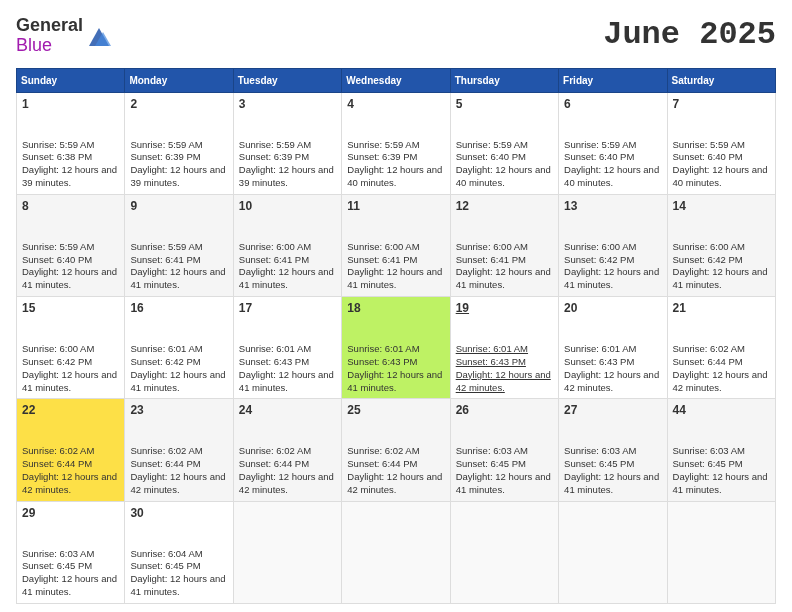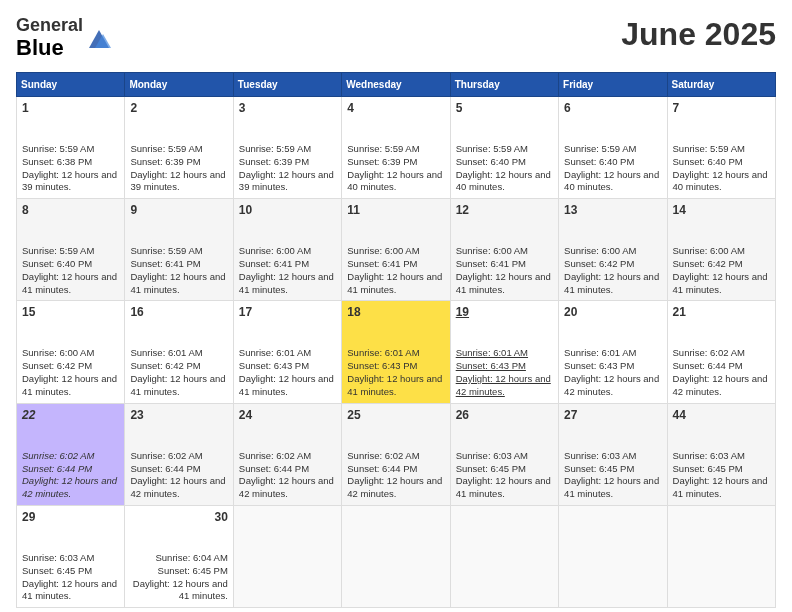--- a/index.html
+++ b/index.html
@@ -25,36 +25,37 @@
       display: flex;
       flex-direction: column;
       line-height: 1.1;
     }
     .logo-general {
       font-size: 18px;
       font-weight: bold;
       color: #333;
     }
     .logo-blue {
-      font-size: 22px;
-      font-weight: bold;
-      color: #000000;
+      font-size: 18px;
+      font-weight: normal;
+      color: #a21caf;
     }
     .logo-icon {
       width: 28px;
       height: 28px;
       margin-left: 2px;
     }
     .title-block {
       text-align: right;
     }
     .month-title {
       font-size: 32px;
       font-weight: bold;
       color: #333;
+      font-family: Liberation Mono, monospace;
     }
     .location {
       font-size: 15px;
       color: #555;
     }
     .calendar {
       width: 100%;
       border-collapse: collapse;
       border: 1px solid #ccc;
     }
@@ -197,39 +198,39 @@
           <div class="day-info">Sunrise: 6:00 AM<br>Sunset: 6:42 PM<br>Daylight: 12 hours and 41 minutes.</div>
         </td>
         <td style="background: rgb(255, 255, 255);">
           <span class="day-number">16</span>
           <div class="day-info">Sunrise: 6:01 AM<br>Sunset: 6:42 PM<br>Daylight: 12 hours and 41 minutes.</div>
         </td>
         <td style="background: rgb(255, 255, 255);">
           <span class="day-number">17</span>
           <div class="day-info">Sunrise: 6:01 AM<br>Sunset: 6:43 PM<br>Daylight: 12 hours and 41 minutes.</div>
         </td>
-        <td style="background: #fde047;">
+        <td style="background: #bef264;">
           <span class="day-number">18</span>
           <div class="day-info">Sunrise: 6:01 AM<br>Sunset: 6:43 PM<br>Daylight: 12 hours and 41 minutes.</div>
         </td>
         <td style="background: rgb(255, 255, 255); text-decoration: underline;">
           <span class="day-number">19</span>
           <div class="day-info">Sunrise: 6:01 AM<br>Sunset: 6:43 PM<br>Daylight: 12 hours and 42 minutes.</div>
         </td>
         <td style="background: rgb(255, 255, 255);">
           <span class="day-number">20</span>
           <div class="day-info">Sunrise: 6:01 AM<br>Sunset: 6:43 PM<br>Daylight: 12 hours and 42 minutes.</div>
         </td>
         <td style="background: rgb(255, 255, 255);">
           <span class="day-number">21</span>
           <div class="day-info">Sunrise: 6:02 AM<br>Sunset: 6:44 PM<br>Daylight: 12 hours and 42 minutes.</div>
         </td>
       </tr>
       <tr style="background: rgb(245, 245, 245);">
-        <td style="background: #c4b5fd; font-style: italic;">
+        <td style="background: #fde047;">
           <span class="day-number">22</span>
           <div class="day-info">Sunrise: 6:02 AM<br>Sunset: 6:44 PM<br>Daylight: 12 hours and 42 minutes.</div>
         </td>
         <td style="background: rgb(245, 245, 245);">
           <span class="day-number">23</span>
           <div class="day-info">Sunrise: 6:02 AM<br>Sunset: 6:44 PM<br>Daylight: 12 hours and 42 minutes.</div>
         </td>
         <td style="background: rgb(245, 245, 245);">
           <span class="day-number">24</span>
           <div class="day-info">Sunrise: 6:02 AM<br>Sunset: 6:44 PM<br>Daylight: 12 hours and 42 minutes.</div>
@@ -249,21 +250,21 @@
         <td style="background: rgb(245, 245, 245);">
           <span class="day-number">44</span>
           <div class="day-info">Sunrise: 6:03 AM<br>Sunset: 6:45 PM<br>Daylight: 12 hours and 41 minutes.</div>
         </td>
       </tr>
       <tr style="background: rgb(255, 255, 255);">
         <td style="background: rgb(255, 255, 255);">
           <span class="day-number">29</span>
           <div class="day-info">Sunrise: 6:03 AM<br>Sunset: 6:45 PM<br>Daylight: 12 hours and 41 minutes.</div>
         </td>
-        <td style="background: rgb(255, 255, 255); text-align: right;">
+        <td style="background: rgb(255, 255, 255);">
           <span class="day-number">30</span>
           <div class="day-info">Sunrise: 6:04 AM<br>Sunset: 6:45 PM<br>Daylight: 12 hours and 41 minutes.</div>
         </td>
         <td class="empty-cell" style="background: rgb(249, 249, 249);"></td>
         <td class="empty-cell" style="background: rgb(249, 249, 249);"></td>
         <td class="empty-cell" style="background: rgb(249, 249, 249);"></td>
         <td class="empty-cell" style="background: rgb(249, 249, 249);"></td>
         <td class="empty-cell" style="background: rgb(249, 249, 249);"></td>
       </tr>
     </tbody>

